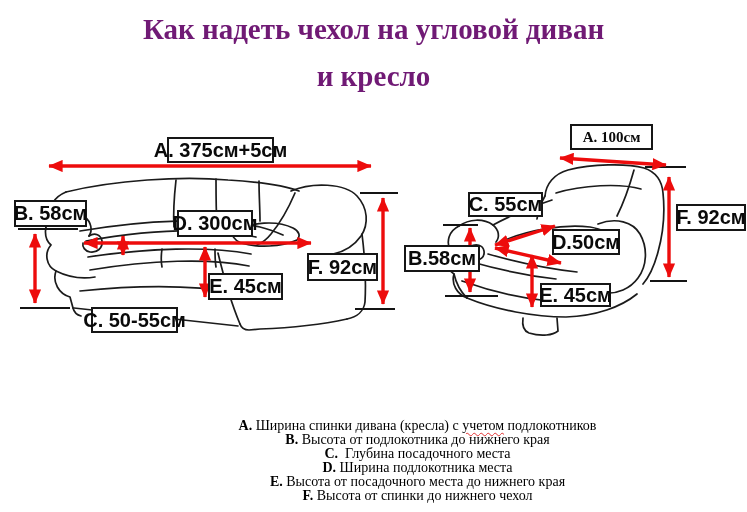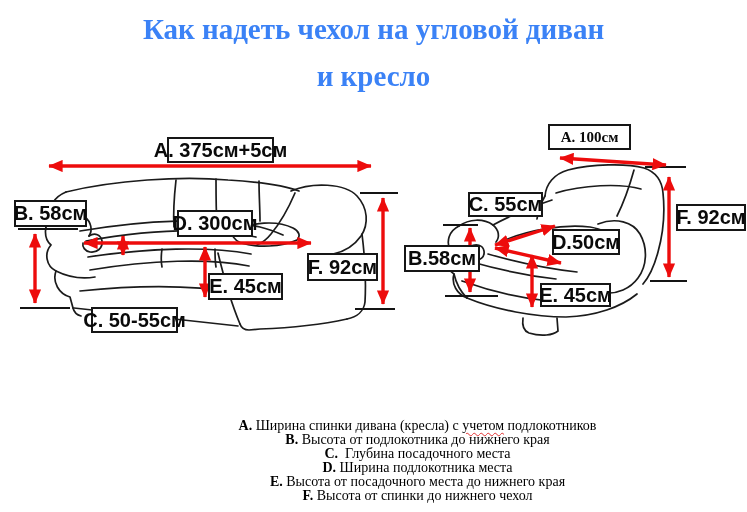--- a/index.html
+++ b/index.html
@@ -1,19 +1,19 @@
 <!DOCTYPE html>
 <html><head>
 <meta charset="utf-8">
 <style>
   html,body{margin:0;padding:0;background:#fff;}
   .page{position:relative;width:747px;height:512px;background:#ffffff;overflow:hidden;
         font-family:"Liberation Sans",sans-serif;}
   .title-line{position:absolute;left:0;width:100%;text-align:center;
-        font-family:"Liberation Serif",serif;font-weight:bold;font-size:29px;color:#3b82f6;}
+        font-family:"Liberation Serif",serif;font-weight:bold;font-size:29px;color:#701a75;}
   .title-1{top:13px;}
   .title-2{top:60px;}
   svg.diagram{position:absolute;left:0;top:0;z-index:1;}
   .mlabel{position:absolute;z-index:2;background:#ffffff;border:2px solid #161616;
         box-sizing:border-box;display:flex;align-items:center;justify-content:center;
         font-weight:bold;font-size:20px;color:#0a0a0a;white-space:nowrap;}
   .mlabel.serif-label{font-family:"Liberation Serif",serif;font-size:15px;}
   .legend{position:absolute;top:419px;left:0;width:100%;z-index:2;text-align:center;
         font-family:"Liberation Serif",serif;font-size:14px;line-height:14px;color:#000;padding-left:44px;}
   .legend .key{font-weight:bold;}
@@ -106,21 +106,21 @@
     </g>
   </svg>
 
   <div class="mlabel" style="left:167px;top:137px;width:107px;height:26px;">A. 375см+5см</div>
   <div class="mlabel" style="left:14px;top:200px;width:73px;height:27px;">B. 58см</div>
   <div class="mlabel" style="left:177px;top:210px;width:76px;height:27px;">D. 300см</div>
   <div class="mlabel" style="left:91px;top:261px;width:87px;height:26px;margin-top:46px;">C. 50-55см</div>
   <div class="mlabel" style="left:208px;top:273px;width:75px;height:27px;">E. 45см</div>
   <div class="mlabel" style="left:307px;top:253px;width:71px;height:28px;">F. 92см</div>
 
-  <div class="mlabel serif-label" style="left:548px;top:124px;width:83px;height:26px;">A. 100см</div>
+  <div class="mlabel serif-label" style="left:570px;top:124px;width:83px;height:26px;">A. 100см</div>
   <div class="mlabel" style="left:468px;top:192px;width:75px;height:25px;">C. 55см</div>
   <div class="mlabel" style="left:676px;top:204px;width:70px;height:27px;">F. 92см</div>
   <div class="mlabel" style="left:404px;top:245px;width:76px;height:27px;">B.58см</div>
   <div class="mlabel" style="left:552px;top:229px;width:68px;height:26px;">D.50см</div>
   <div class="mlabel" style="left:540px;top:283px;width:71px;height:24px;">E. 45см</div>
 
   <div class="legend">
     <div><span class="key">A.</span><span> Ширина спинки дивана (кресла) с </span><span class="misspelled">учетом</span><span> подлокотников</span></div>
     <div><span class="key">B.</span><span> Высота от подлокотника до нижнего края</span></div>
     <div><span class="key">C.</span><span>&nbsp; Глубина посадочного места</span></div>

